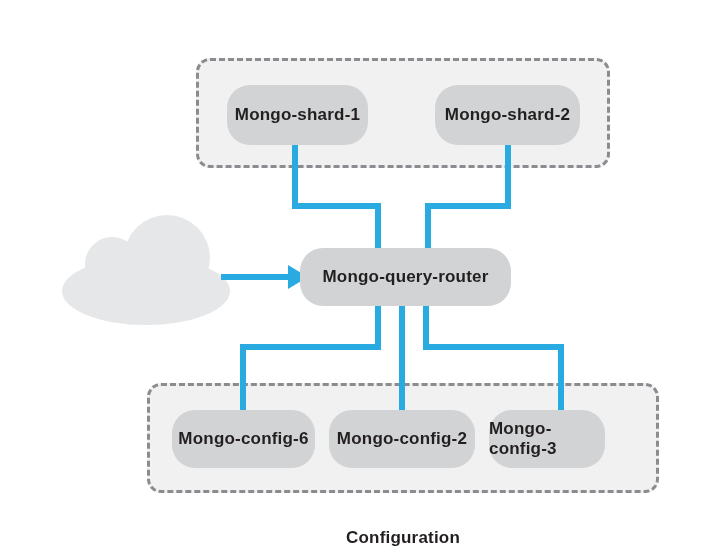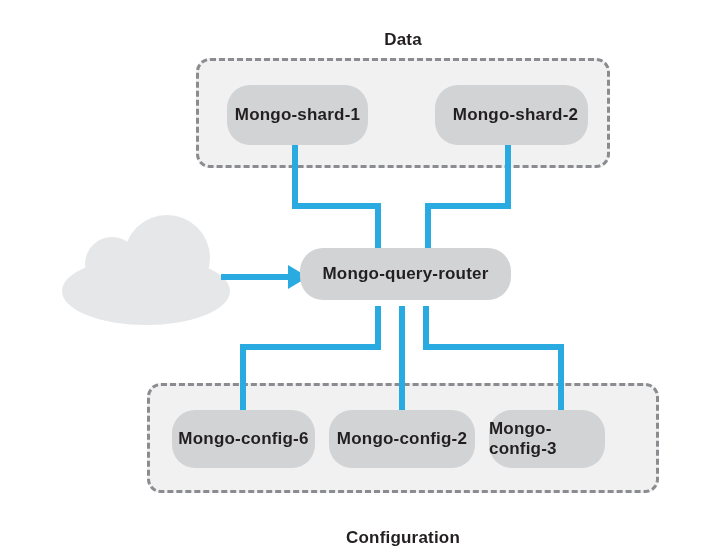--- a/index.html
+++ b/index.html
@@ -44,22 +44,22 @@
     border-radius: 23px;
     display: flex;
     align-items: center;
     justify-content: center;
     font-size: 17px;
     font-weight: 600;
     color: var(--text, #231f20);
     letter-spacing: 0.2px;
   }
   .node.shard-1 { left: 227px; top: 85px;  width: 141px; height: 60px; }
-  .node.shard-2 { left: 435px; top: 85px;  width: 145px; height: 60px; padding-left: 8px; }
-  .node.router  { left: 300px; top: 248px; width: 211px; height: 52px; }
+  .node.shard-2 { left: 435px; top: 85px;  width: 145px; height: 60px; }
+  .node.router  { left: 300px; top: 248px; width: 211px; height: 58px; }
   .node.config-1 { left: 172px; top: 410px; width: 143px; height: 58px; }
   .node.config-2 { left: 329px; top: 410px; width: 146px; height: 58px; }
   .node.config-3 { left: 489px; top: 410px; width: 116px; height: 58px; }
 
   .zone-label {
     position: absolute;
     z-index: 3;
     text-align: center;
     font-size: 17px;
     font-weight: 600;
@@ -105,21 +105,20 @@
     <polyline class="connector" points="402,306 402,410"></polyline>
 
     <polyline class="connector" points="426,306 426,347 561,347 561,410"></polyline>
 
     <g>
       <line class="arrow-shaft" x1="221" y1="277" x2="290" y2="277"></line>
       <polygon class="arrow-head" points="288,265 288,289 308,277"></polygon>
     </g>
   </svg>
 
-  <div class="zone-label data-label">Data</div>
   <div class="zone-label config-label">Configuration</div>
 
 
   <div class="node shard-1">Mongo-shard-1</div>
   <div class="node shard-2">Mongo-shard-2</div>
   <div class="node router">Mongo-query-router</div>
   <div class="node config-1">Mongo-config-6</div>
   <div class="node config-2">Mongo-config-2</div>
   <div class="node config-3">Mongo-config-3</div>
 

